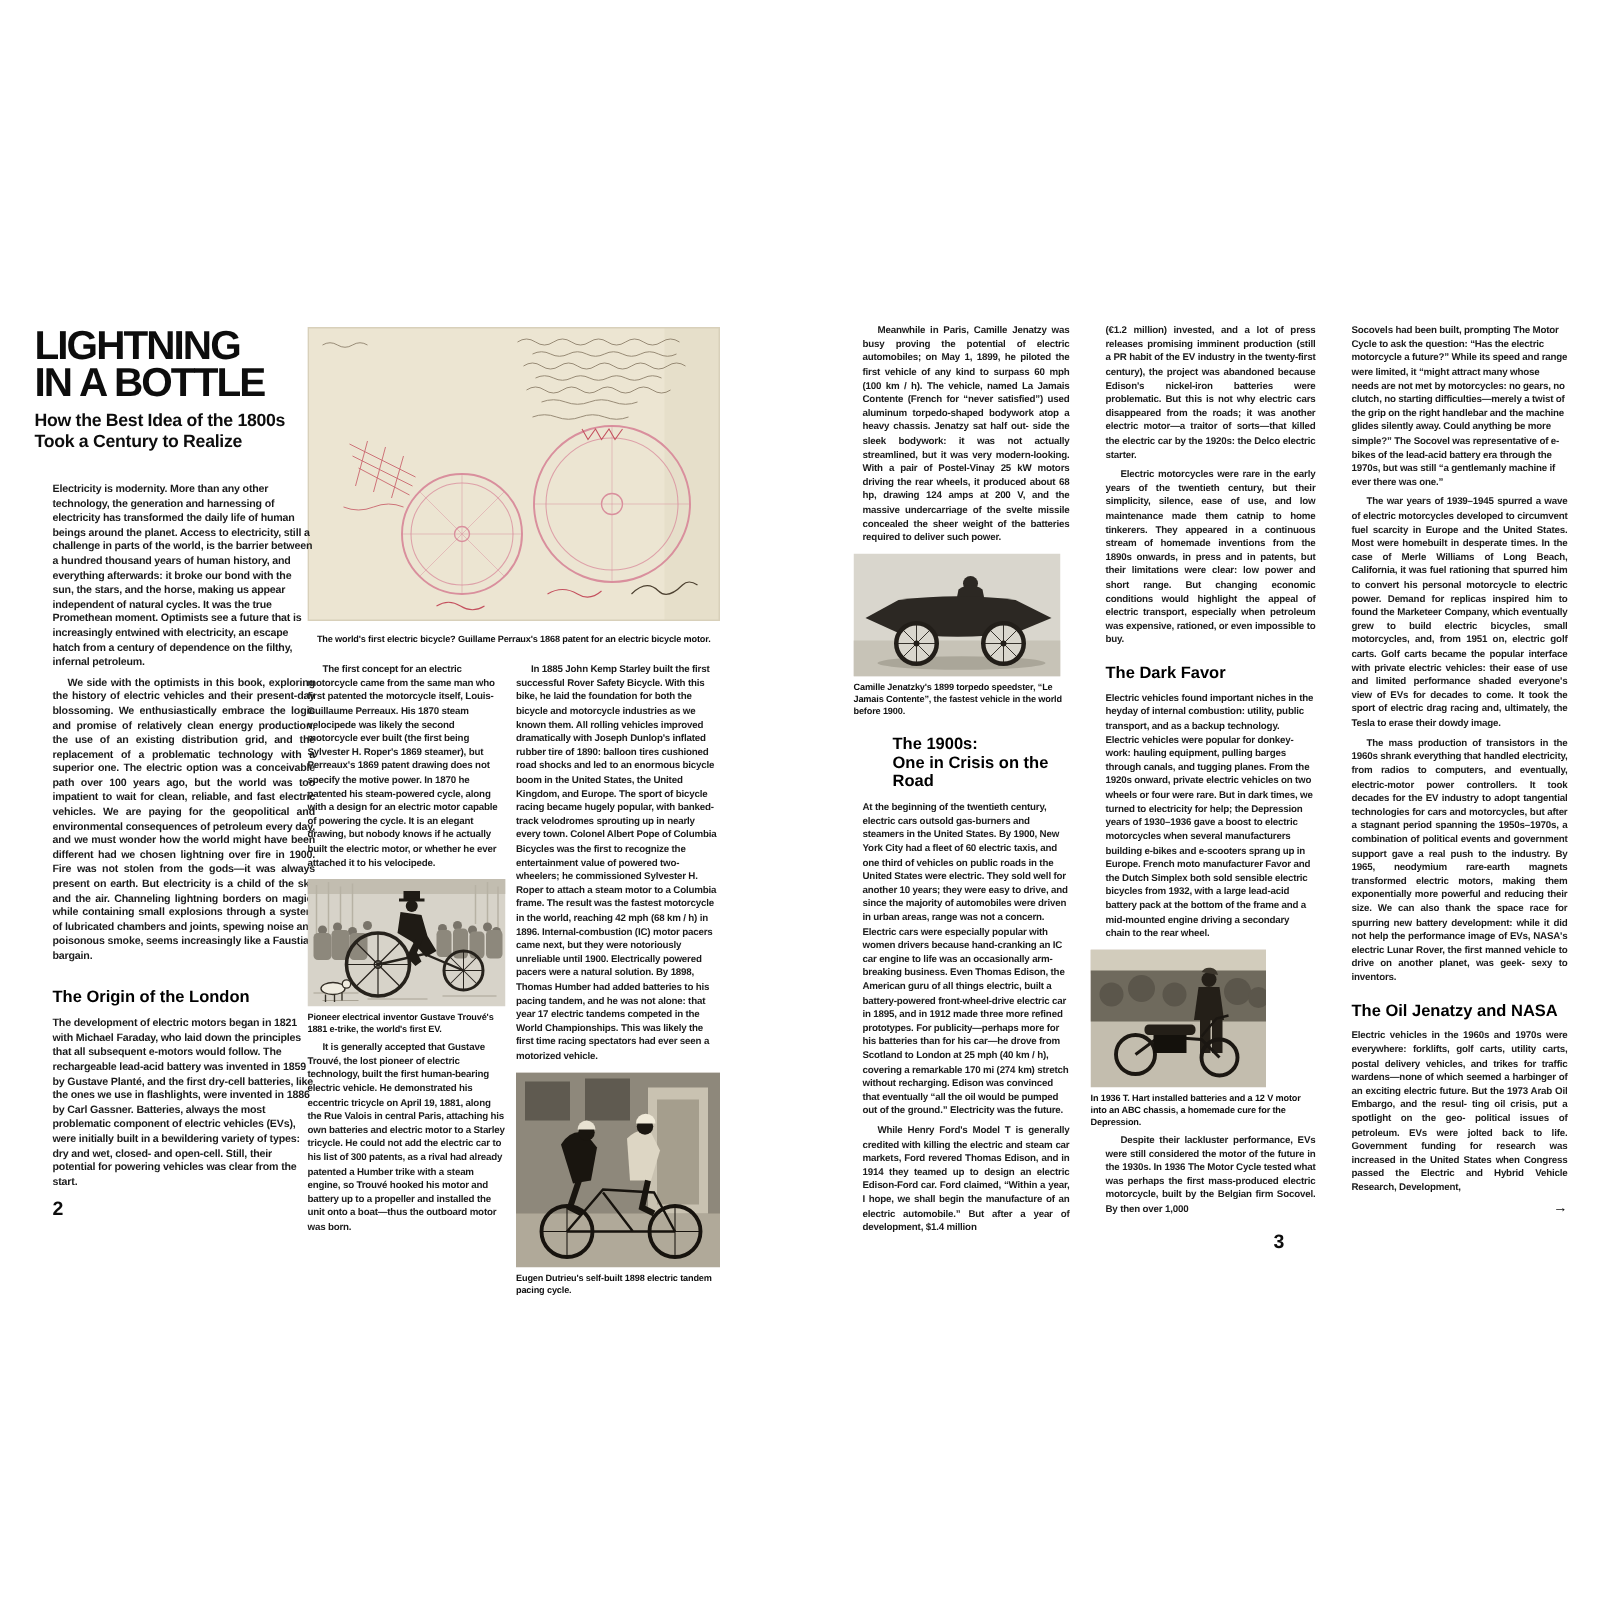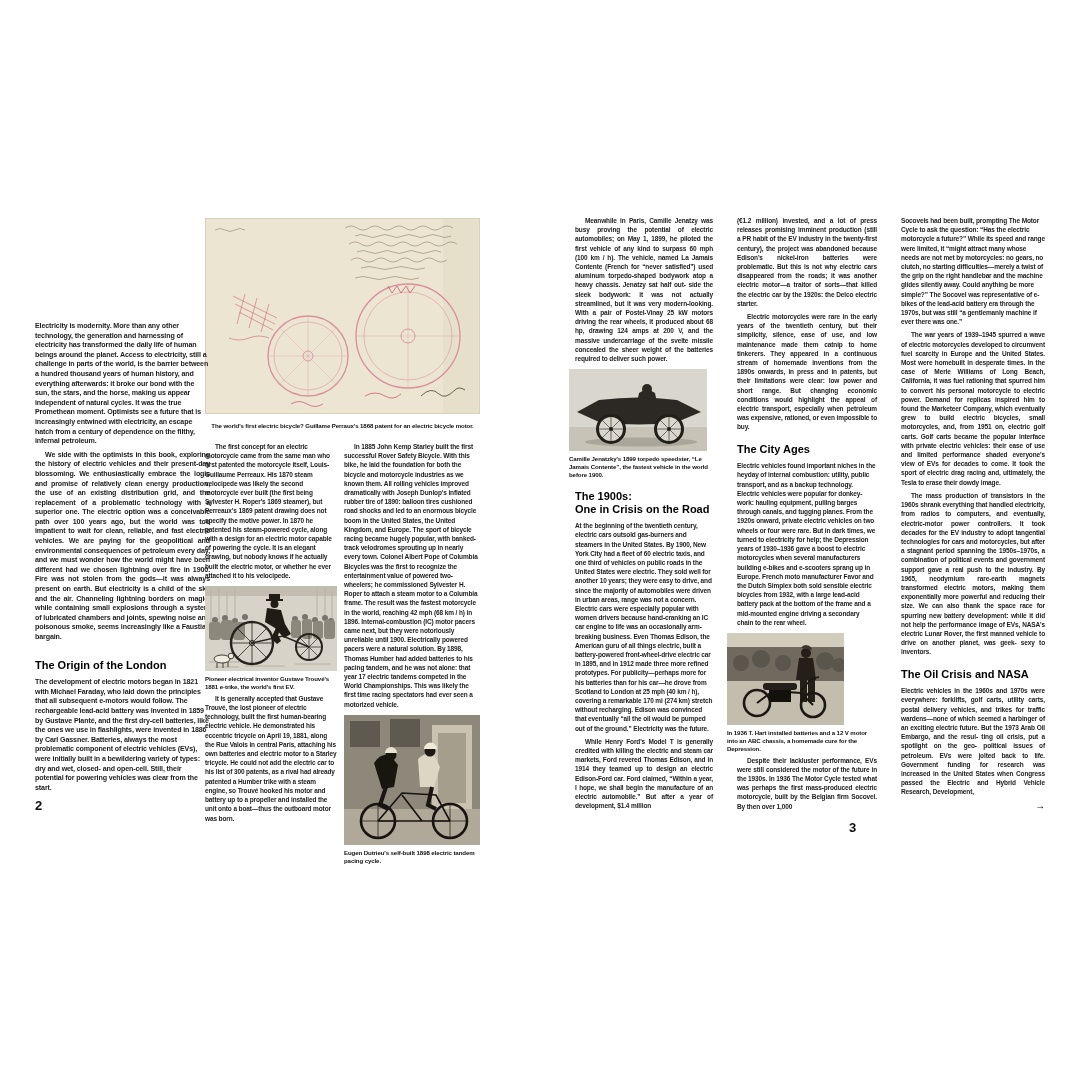--- a/index.html
+++ b/index.html
@@ -21,40 +21,46 @@
   .right .col.r2{left:162px;top:6px;width:140px;}
   .right .col.r3{left:326px;top:6px;width:144px;}
   p.body{font-size:6.5px;line-height:9.2px;font-weight:bold;letter-spacing:-0.12px;
          margin:0;color:#1b1b1b;}
   p.body + p.body{margin-top:4px;}
   .intro p.body{font-size:7.1px;line-height:9.6px;}
   .ind{text-indent:10px;}
   .just{text-align:justify;}
   h2.sec{font-size:11px;line-height:12.6px;font-weight:bold;margin:16px 0 7px;color:#000;}
   h2.sec.tight{margin:11px 0 6px;}
-  .blk{display:block;}
+  .blk{display:block;margin-left:20px;}
   figure{margin:0;}
   .fig{margin-top:6px;margin-bottom:3px;}
   .fig svg{display:block;}
   .fig-jenatzy{margin-left:-6px;}
   .fig-hart{margin-left:-10px;}
   .cap{font-size:6.1px;line-height:7.9px;font-weight:bold;letter-spacing:-0.1px;
        color:#0f0f0f;margin-top:4px;}
   .cap.center{text-align:center;white-space:nowrap;}
   .pageno{font-size:13px;font-weight:bold;color:#0d0d0d;margin-top:5px;}
   .pageno-right{margin-left:-52px;margin-top:9px;}
   .arrow-row{text-align:right;font-size:9.5px;font-weight:bold;margin-top:3px;color:#0d0d0d;}
 </style>
 </head>
 <body>
 
 <div class="canvas">
 
   <section class="page left">
 
+    <header class="title-block">
+      <div class="t1">LIGHTNING</div>
+      <div class="t1">IN A BOTTLE</div>
+      <div class="sub first">How the Best Idea of the 1800s</div>
+      <div class="sub">Took a Century to Realize</div>
+    </header>
 
     <figure class="fig-patent">
       <svg width="275" height="196" viewBox="0 0 275 196">
         <rect width="275" height="196" fill="#ece5d2"></rect>
         <rect x="238" width="37" height="196" fill="#e2dac4" opacity="0.6"></rect>
         <rect x="0.5" y="0.5" width="274" height="195" fill="none" stroke="#d8d0ba"></rect>
         <g stroke="#6f604a" stroke-width="0.6" fill="none" opacity="0.75">
           <path d="M10 12 q5 -3 10 0 t10 0 t10 0"></path>
           <path d="M140 10 q6 -4 12 0 t12 0 t12 0 t12 0 t12 0 t12 0 t12 0 t12 0 t12 0"></path>
           <path d="M150 18 q6 -3 12 0 t12 0 t12 0 t12 0 t12 0 t12 0 t12 0 t12 0"></path>
@@ -216,21 +222,21 @@
         <span class="blk">The 1900s:</span>
         <span class="blk">One in Crisis on the Road</span>
       </h2>
       <p class="body">At the beginning of the twentieth century, electric cars outsold gas-burners and steamers in the United States. By 1900, New York City had a fleet of 60 electric taxis, and one third of vehicles on public roads in the United States were electric. They sold well for another 10 years; they were easy to drive, and since the majority of automobiles were driven in urban areas, range was not a concern. Electric cars were especially popular with women drivers because hand-cranking an IC car engine to life was an occasionally arm-breaking business. Even Thomas Edison, the American guru of all things electric, built a battery-powered front-wheel-drive electric car in 1895, and in 1912 made three more refined prototypes. For publicity—perhaps more for his batteries than for his car—he drove from Scotland to London at 25 mph (40 km / h), covering a remarkable 170 mi (274 km) stretch without recharging. Edison was convinced that eventually “all the oil would be pumped out of the ground.” Electricity was the future.</p>
       <p class="body just ind">While Henry Ford's Model T is generally credited with killing the electric and steam car markets, Ford revered Thomas Edison, and in 1914 they teamed up to design an electric Edison-Ford car. Ford claimed, “Within a year, I hope, we shall begin the manufacture of an electric automobile.” But after a year of development, $1.4 million</p>
     </div>
 
     <div class="col r2">
       <p class="body just">(€1.2 million) invested, and a lot of press releases promising imminent production (still a PR habit of the EV industry in the twenty-first century), the project was abandoned because Edison's nickel-iron batteries were problematic. But this is not why electric cars disappeared from the roads; it was another electric motor—a traitor of sorts—that killed the electric car by the 1920s: the Delco electric starter.</p>
       <p class="body just ind">Electric motorcycles were rare in the early years of the twentieth century, but their simplicity, silence, ease of use, and low maintenance made them catnip to home tinkerers. They appeared in a continuous stream of homemade inventions from the 1890s onwards, in press and in patents, but their limitations were clear: low power and short range. But changing economic conditions would highlight the appeal of electric transport, especially when petroleum was expensive, rationed, or even impossible to buy.</p>
-      <h2 class="sec tight">The City Ages</h2>
+      <h2 class="sec tight">The Dark Favor</h2>
       <p class="body">Electric vehicles found important niches in the heyday of internal combustion: utility, public transport, and as a backup technology. Electric vehicles were popular for donkey-work: hauling equipment, pulling barges through canals, and tugging planes. From the 1920s onward, private electric vehicles on two wheels or four were rare. But in dark times, we turned to electricity for help; the Depression years of 1930–1936 gave a boost to electric motorcycles when several manufacturers building e-bikes and e-scooters sprang up in Europe. French moto manufacturer Favor and the Dutch Simplex both sold sensible electric bicycles from 1932, with a large lead-acid battery pack at the bottom of the frame and a mid-mounted engine driving a secondary chain to the rear wheel.</p>
       <figure class="fig fig-hart">
         <svg width="117" height="92" viewBox="0 0 117 92">
           <rect width="117" height="92" fill="#c3bdae"></rect>
           <rect width="117" height="16" fill="#d2ccbc"></rect>
           <rect y="14" width="117" height="34" fill="#6f6a5d"></rect>
           <g fill="#5b564b">
             <circle cx="14" cy="30" r="8"></circle>
               <circle cx="34" cy="26" r="9"></circle>
               <circle cx="56" cy="30" r="8"></circle>
@@ -254,21 +260,21 @@
         </svg>
         <figcaption class="cap">In 1936 T. Hart installed batteries and a 12 V motor into an ABC chassis, a homemade cure for the Depression.</figcaption>
       </figure>
       <p class="body just ind">Despite their lackluster performance, EVs were still considered the motor of the future in the 1930s. In 1936 The Motor Cycle tested what was perhaps the first mass-produced electric motorcycle, built by the Belgian firm Socovel. By then over 1,000</p>
     </div>
 
     <div class="col r3">
       <p class="body">Socovels had been built, prompting The Motor Cycle to ask the question: “Has the electric motorcycle a future?” While its speed and range were limited, it “might attract many whose needs are not met by motorcycles: no gears, no clutch, no starting difficulties—merely a twist of the grip on the right handlebar and the machine glides silently away. Could anything be more simple?” The Socovel was representative of e-bikes of the lead-acid battery era through the 1970s, but was still “a gentlemanly machine if ever there was one.”</p>
       <p class="body just ind">The war years of 1939–1945 spurred a wave of electric motorcycles developed to circumvent fuel scarcity in Europe and the United States. Most were homebuilt in desperate times. In the case of Merle Williams of Long Beach, California, it was fuel rationing that spurred him to convert his personal motorcycle to electric power. Demand for replicas inspired him to found the Marketeer Company, which eventually grew to build electric bicycles, small motorcycles, and, from 1951 on, electric golf carts. Golf carts became the popular interface with private electric vehicles: their ease of use and limited performance shaded everyone's view of EVs for decades to come. It took the sport of electric drag racing and, ultimately, the Tesla to erase their dowdy image.</p>
       <p class="body just ind">The mass production of transistors in the 1960s shrank everything that handled electricity, from radios to computers, and eventually, electric-motor power controllers. It took decades for the EV industry to adopt tangential technologies for cars and motorcycles, but after a stagnant period spanning the 1950s–1970s, a combination of political events and government support gave a real push to the industry. By 1965, neodymium rare-earth magnets transformed electric motors, making them exponentially more powerful and reducing their size. We can also thank the space race for spurring new battery development: while it did not help the performance image of EVs, NASA's electric Lunar Rover, the first manned vehicle to drive on another planet, was geek- sexy to inventors.</p>
-      <h2 class="sec tight">The Oil Crisis and NASA</h2>
+      <h2 class="sec tight">The Oil Jenatzy and NASA</h2>
       <p class="body just">Electric vehicles in the 1960s and 1970s were everywhere: forklifts, golf carts, utility carts, postal delivery vehicles, and trikes for traffic wardens—none of which seemed a harbinger of an exciting electric future. But the 1973 Arab Oil Embargo, and the resul- ting oil crisis, put a spotlight on the geo- political issues of petroleum. EVs were jolted back to life. Government funding for research was increased in the United States when Congress passed the Electric and Hybrid Vehicle Research, Development,</p>
       <div class="arrow-row">
         <span>→</span>
       </div>
       <div class="pageno pageno-right">3</div>
     </div>
   </section>
 </div>
 
 </body></html>

